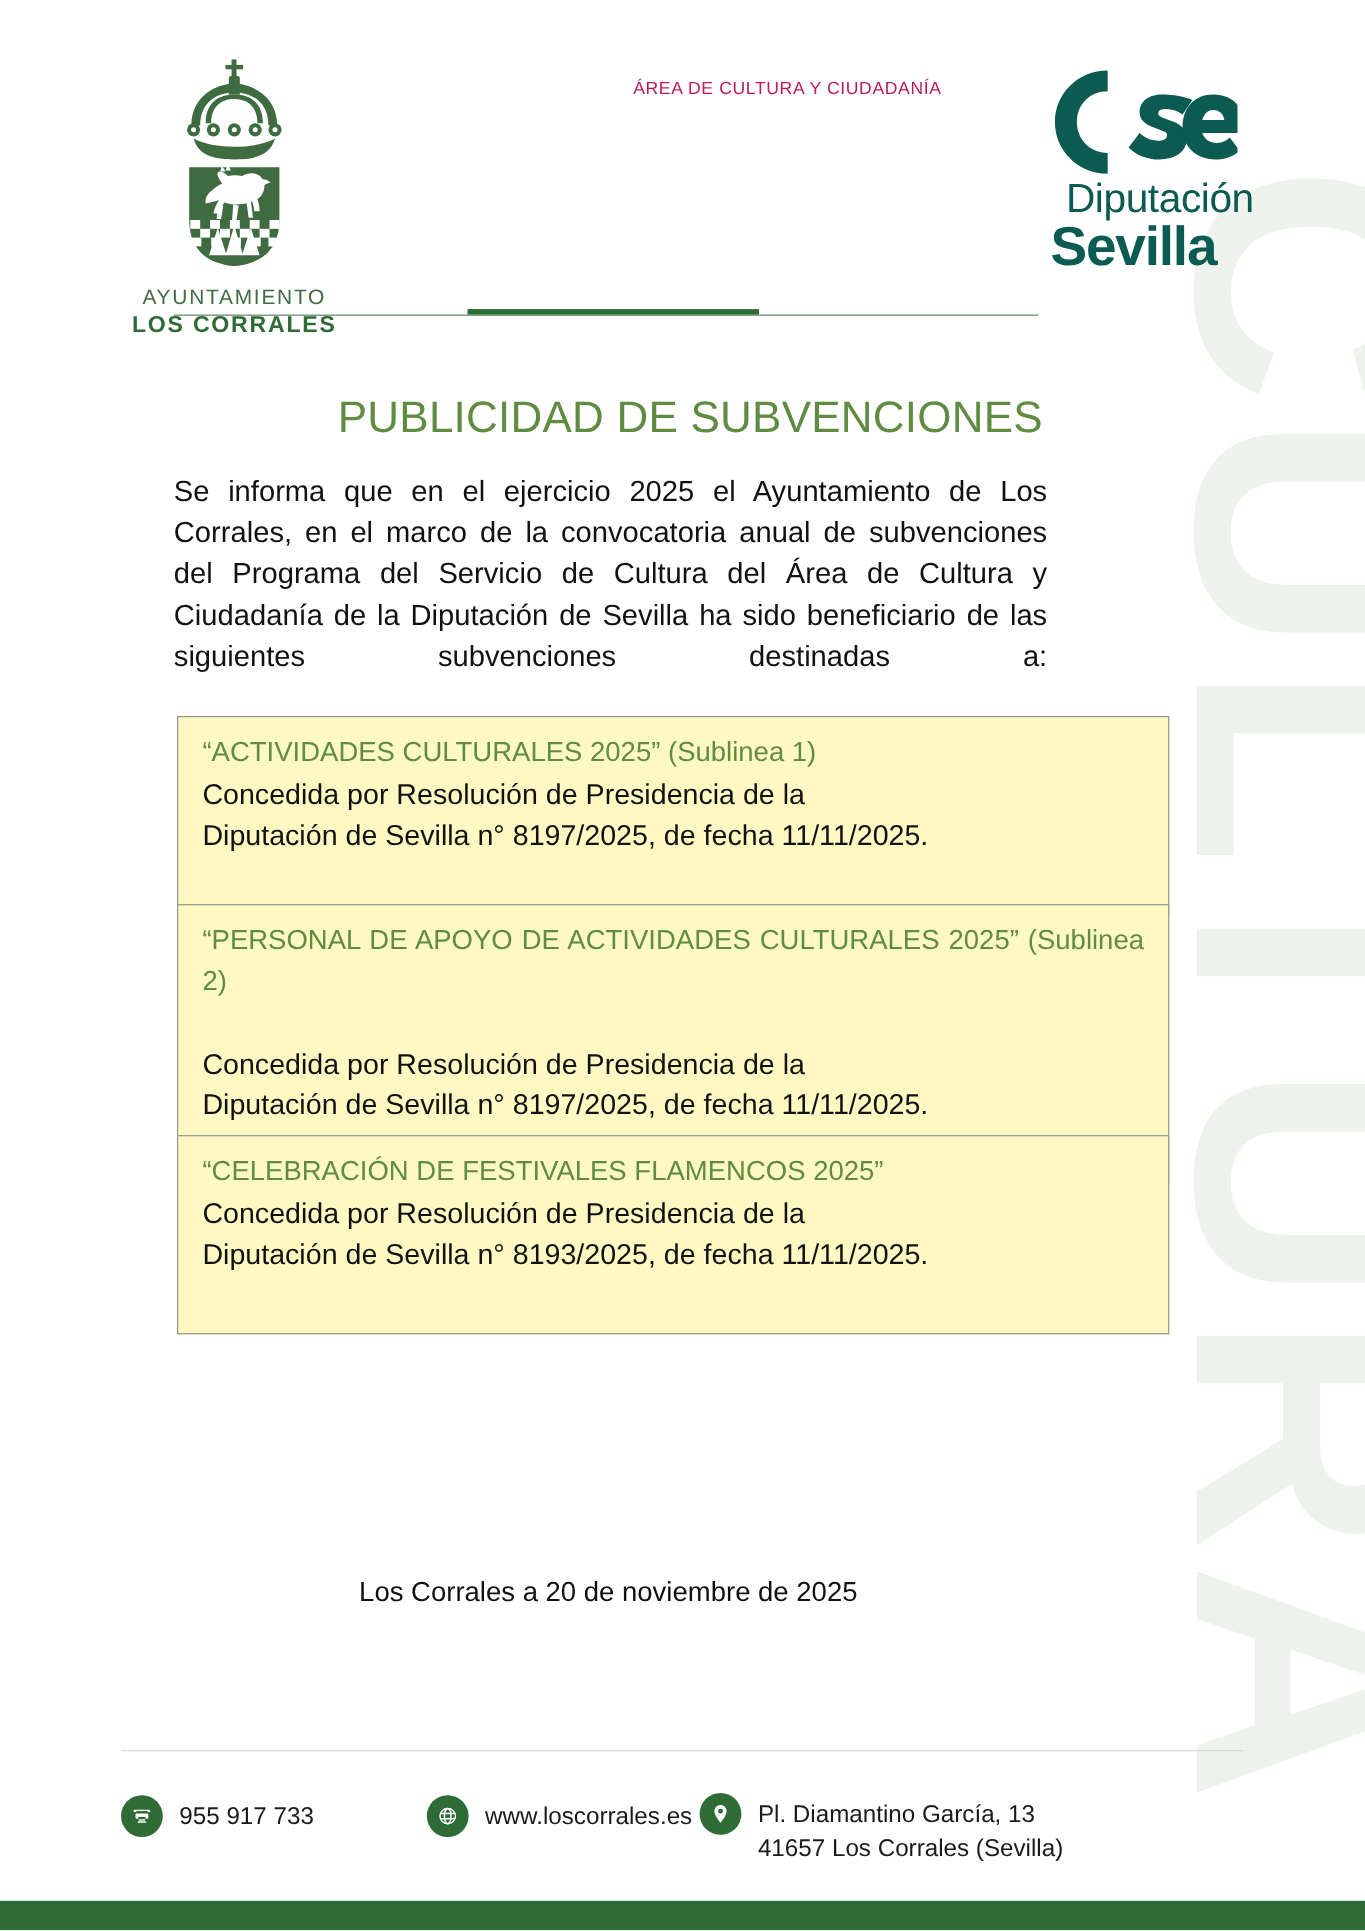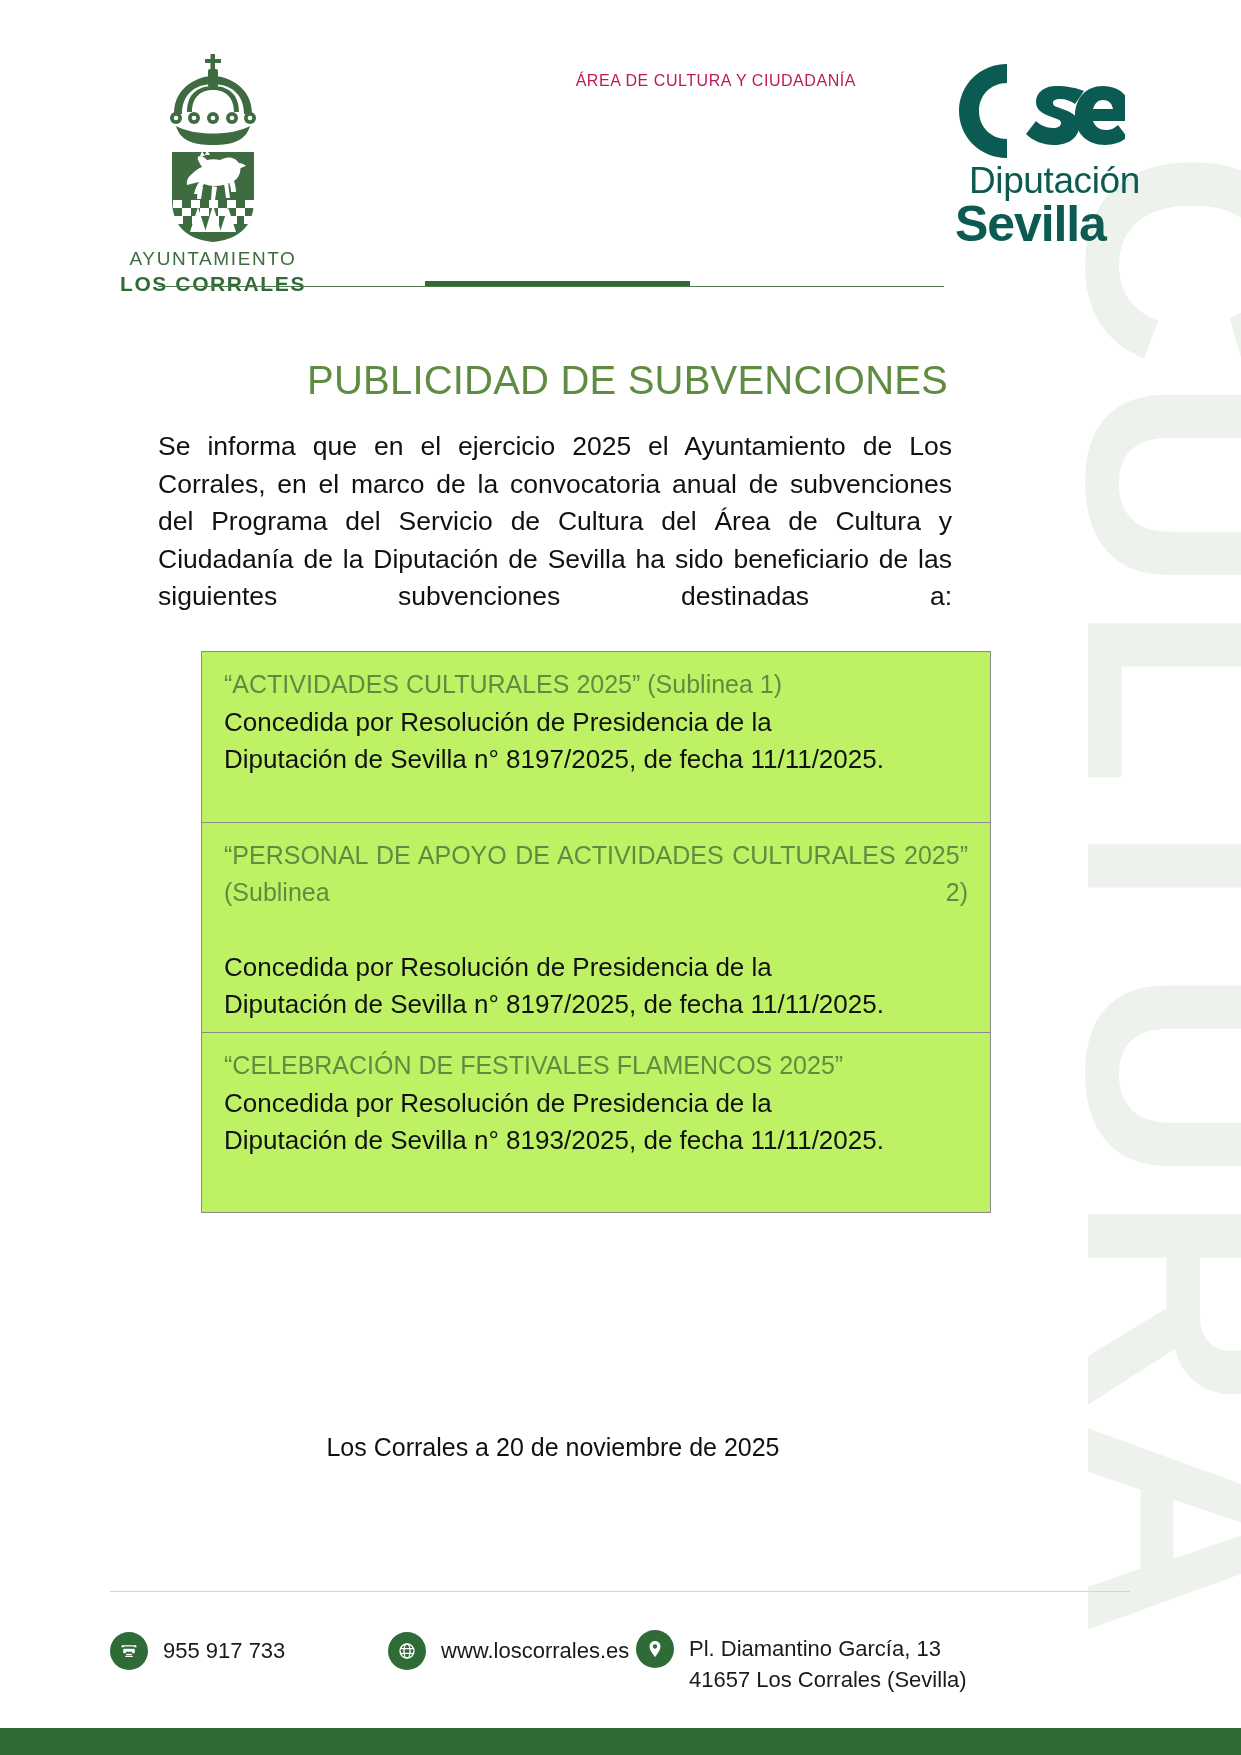--- a/index.html
+++ b/index.html
@@ -47,21 +47,21 @@
   .crest-block {
     position: absolute;
     left: 88px;
     top: 52px;
     width: 250px;
     text-align: center;
   }
   .crest-svg { display: block; margin: 0 auto; }
 
   .crest-line1 {
-    margin-top: 6px;
+    margin-top: 18px;
     font-size: 19px;
     letter-spacing: 1.6px;
     color: #3f6b40;
     font-weight: 400;
   }
   .crest-line2 {
     margin-top: 2px;
     font-size: 21px;
     letter-spacing: 1.6px;
     color: #2f6b37;
@@ -150,25 +150,24 @@
     line-height: 37.5px;
     color: #111111;
     text-align: justify;
     text-justify: inter-word;
   }
   .intro::after { content: ""; display: inline-block; width: 100%; }
 
   .grant-box {
     position: absolute;
     left: 161px;
-    width: 790px;
-    background: #bef264;
+    width: 902px;
+    background: #fef9c3;
     border: 1px solid #8a8a8a;
     padding: 14px 22px 16px 22px;
-    margin-left: 40px;
   }
   #box-0 { top: 651px; }
   #box-1 { top: 822px; }
   #box-2 { top: 1032px; }
 
   .grant-title {
     font-size: 25px;
     line-height: 37px;
     color: #5f8c40;
     text-align: justify;

